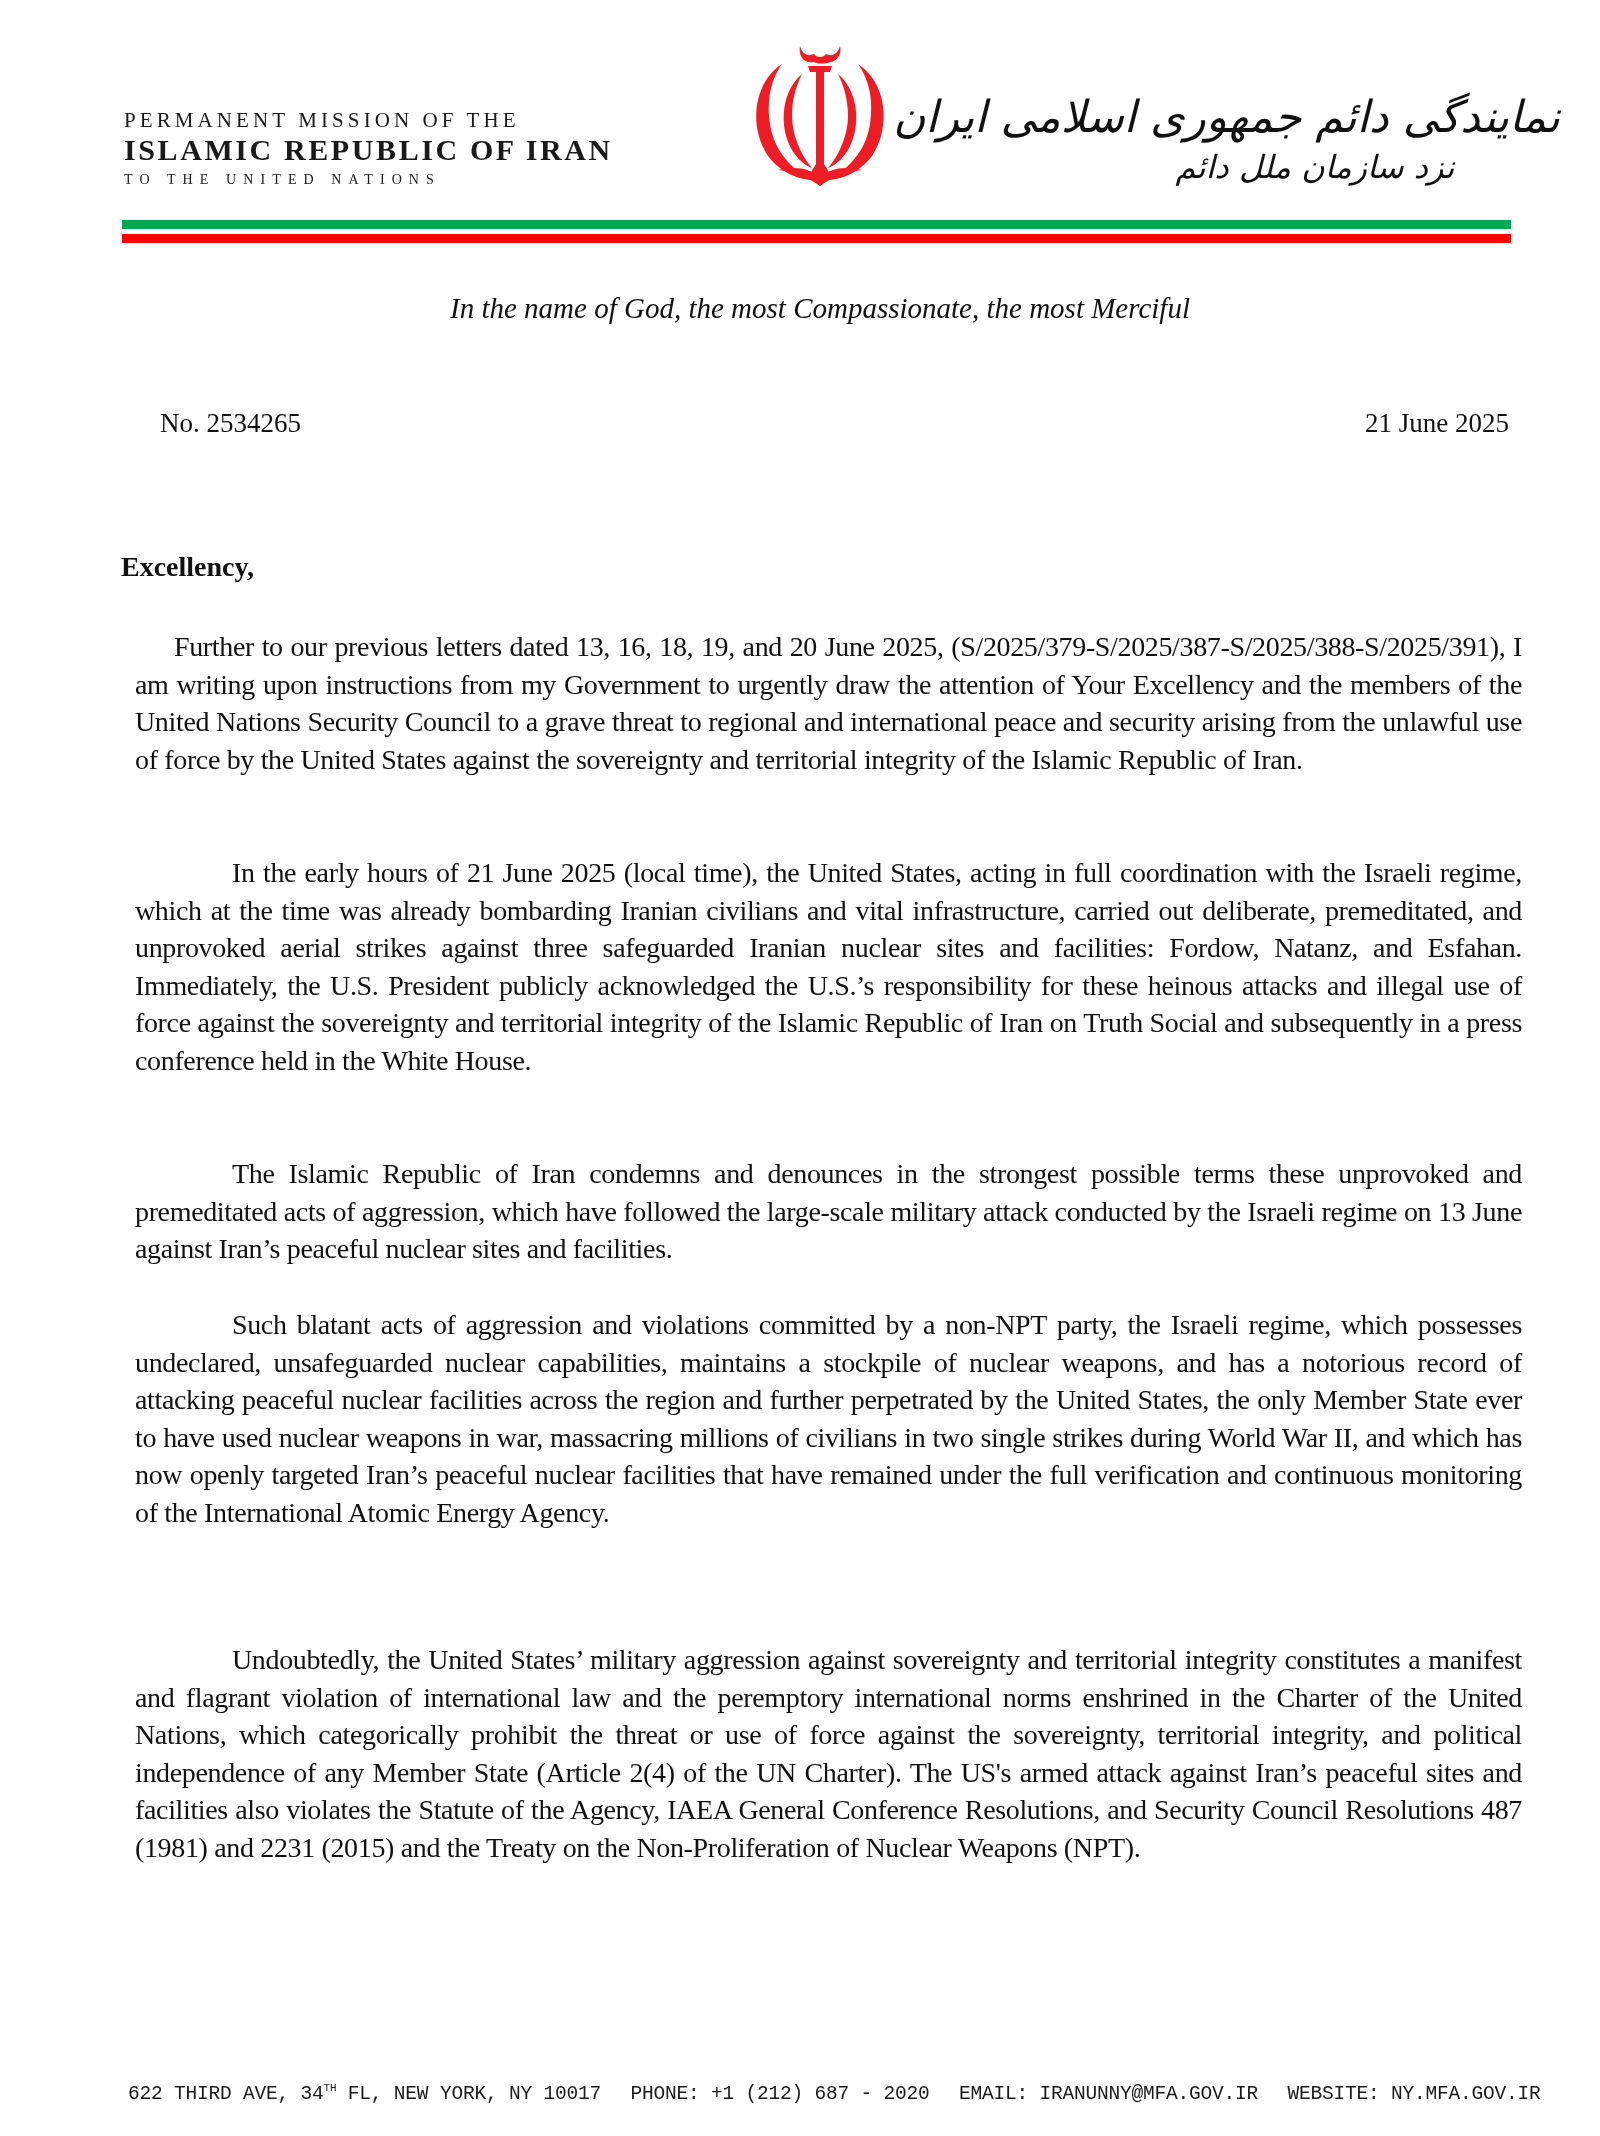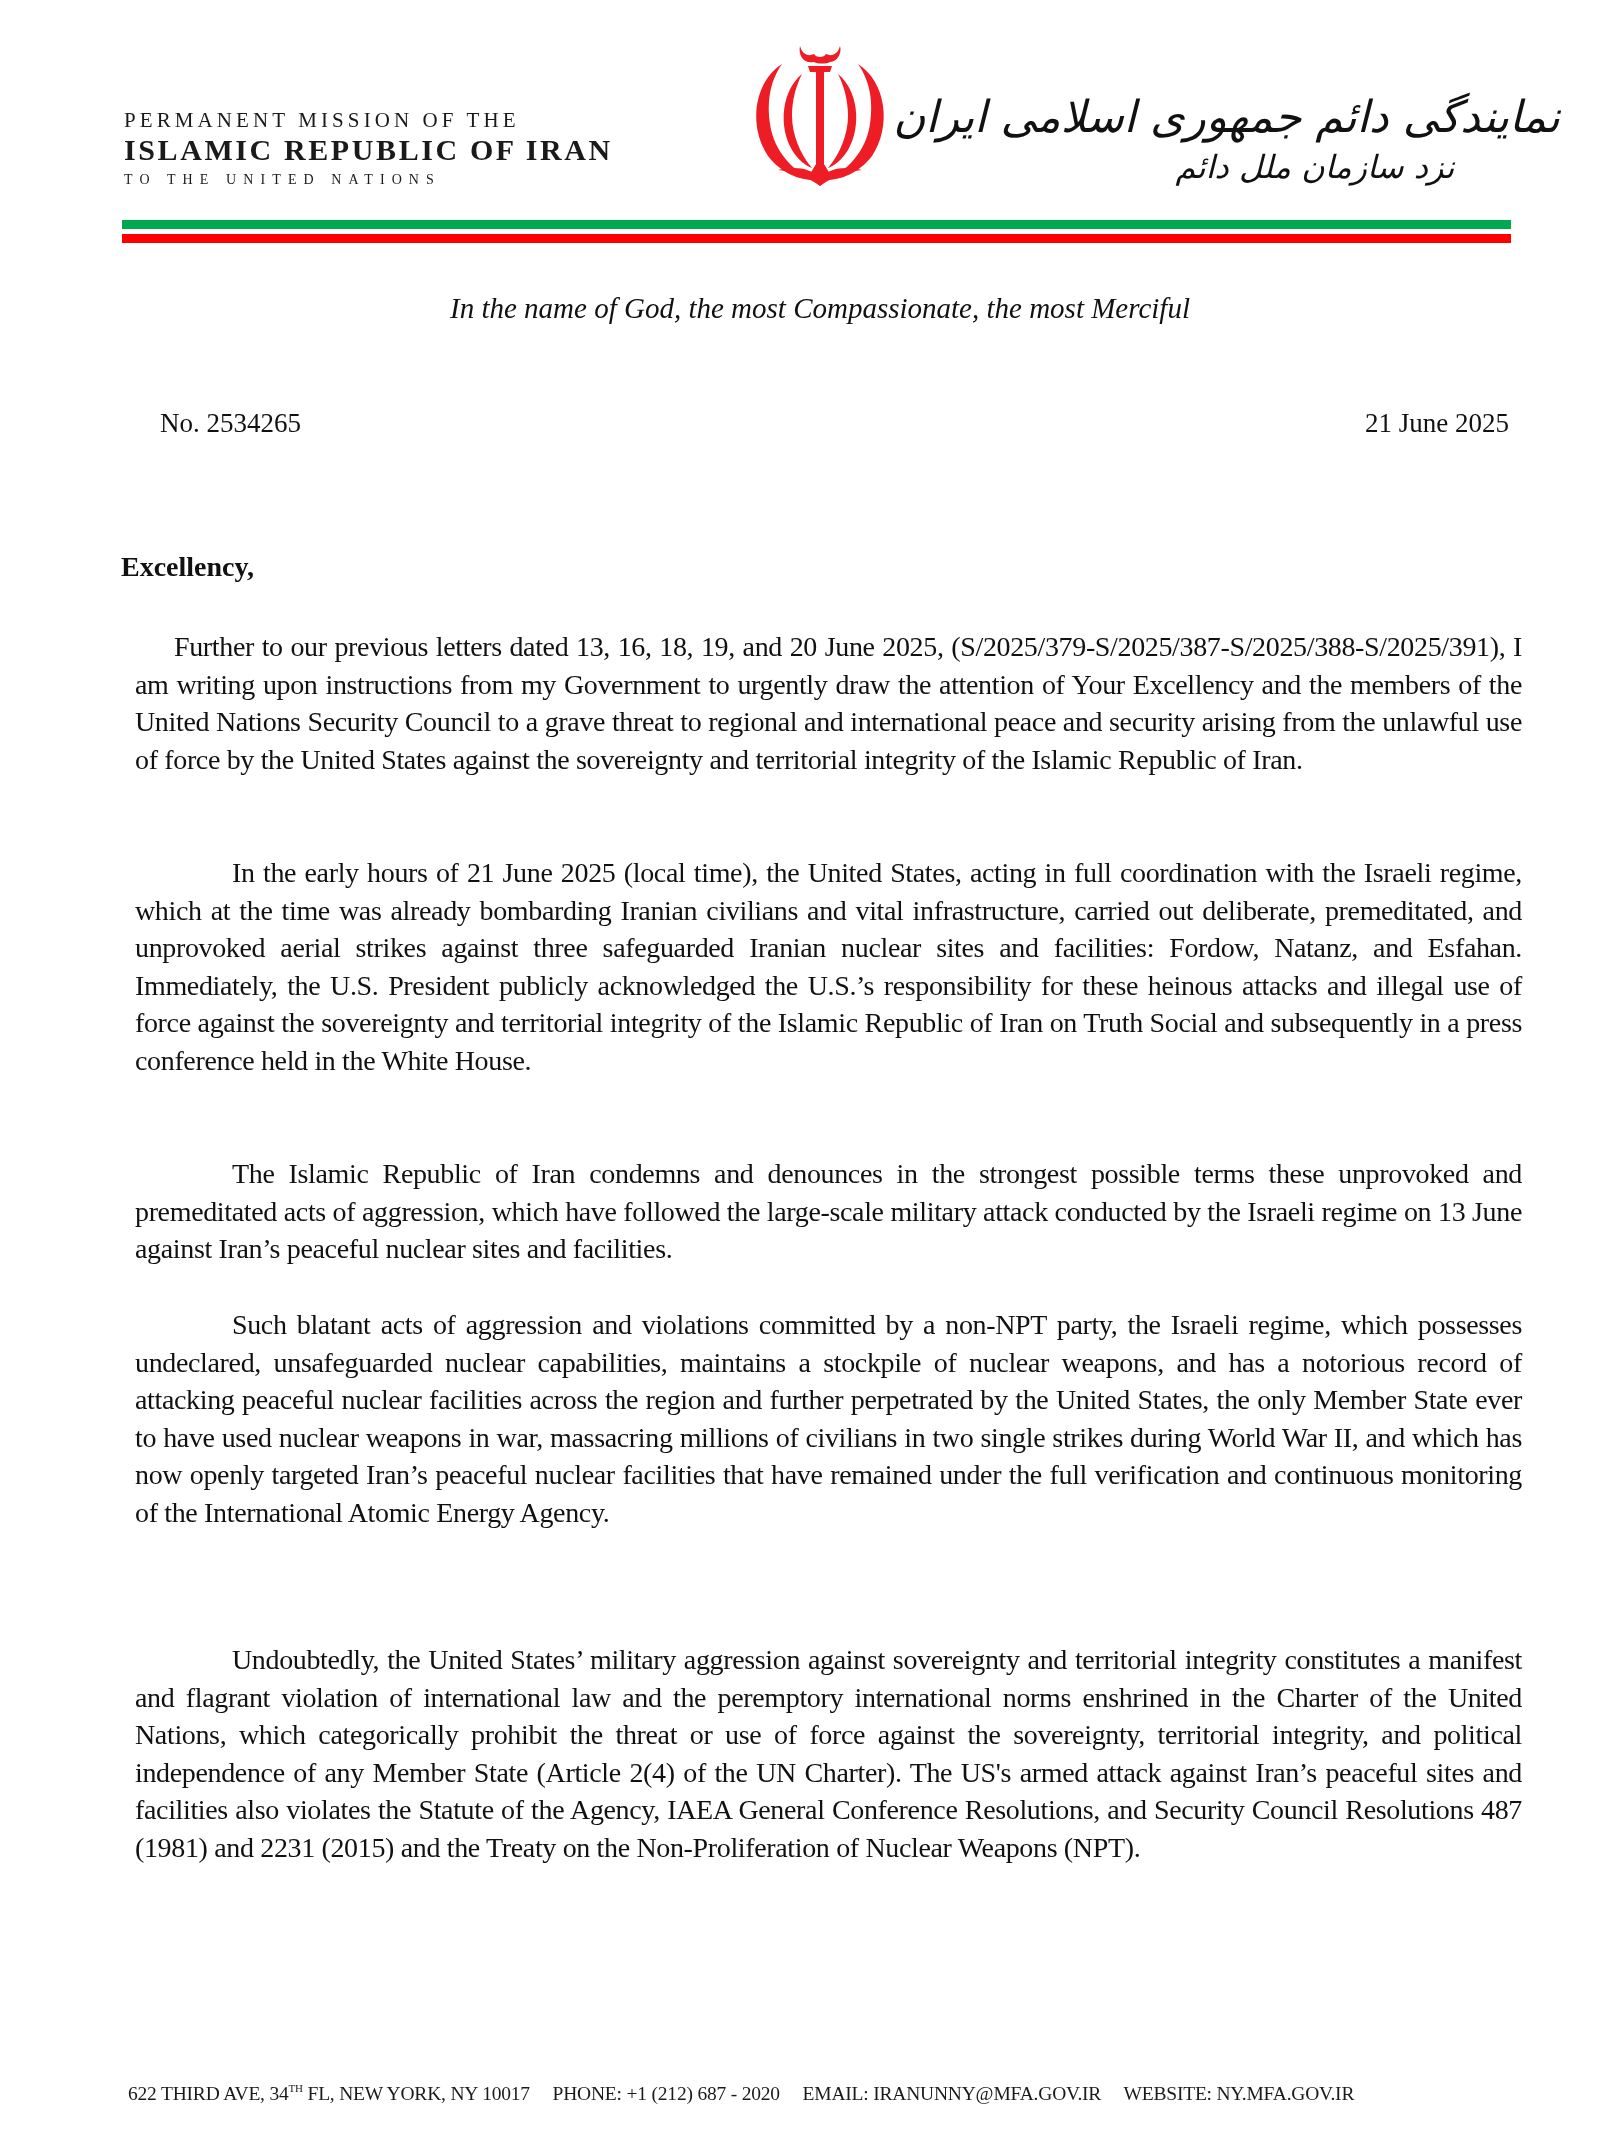--- a/index.html
+++ b/index.html
@@ -152,21 +152,21 @@
     .p3 { top: 1155px; text-indent: 97px; }
     .p4 { top: 1306px; text-indent: 97px; }
     .p5 { top: 1609px; text-indent: 97px; margin-top: 32px; }
 
     
     .footer {
       position: absolute;
       left: 128px;
       top: 2082px;
       width: 1390px;
-      font-family: Liberation Serif, serif;
+      font-family: Liberation Mono, monospace;
       font-size: 19.5px;
       line-height: 24px;
       color: #1a1a1a;
       white-space: nowrap;
       letter-spacing: -0.2px;
     }
     .footer .gap { display: inline-block; width: 18px; }
     .footer sup { font-size: 11px; vertical-align: 8px; line-height: 0; }
   </style>
 </head>

